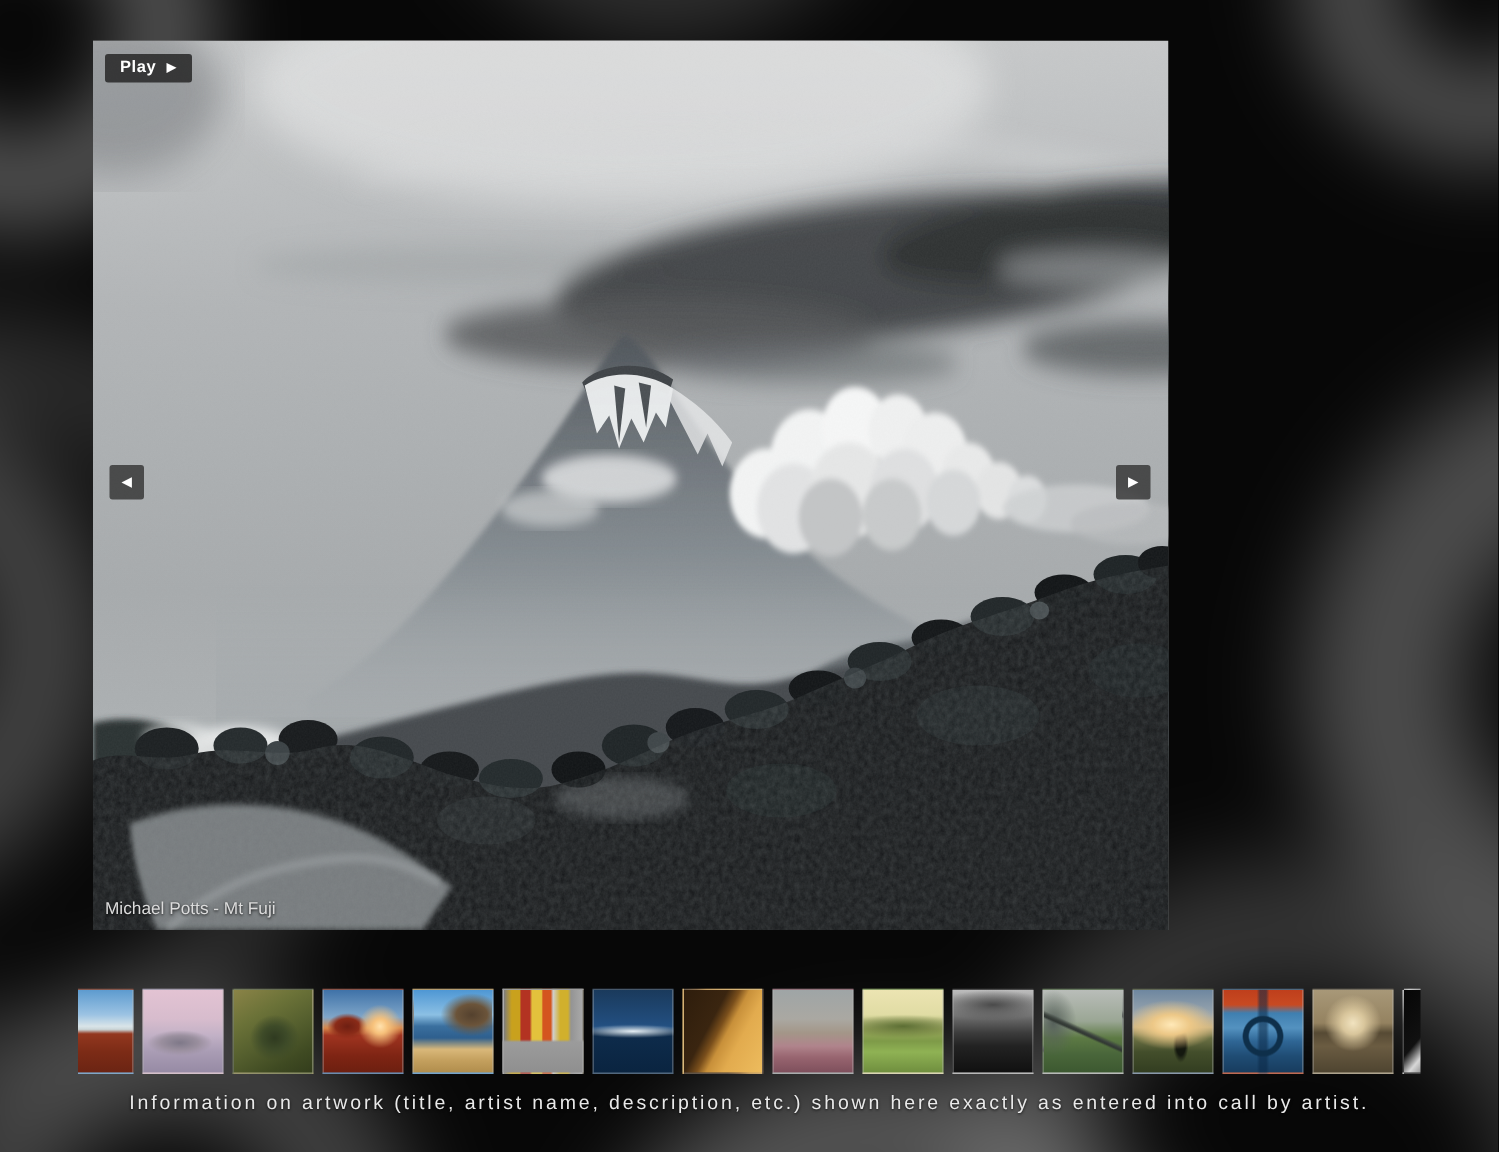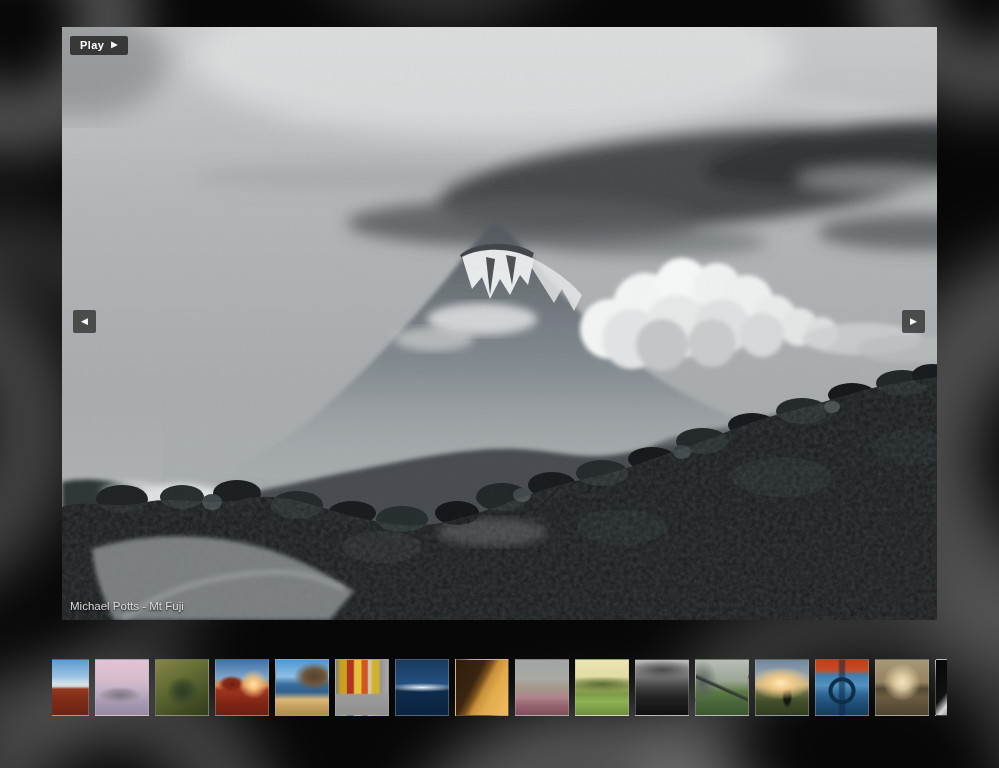--- a/index.html
+++ b/index.html
@@ -10,21 +10,21 @@
     radial-gradient(circle at 7% 10%, rgba(0,0,0,0) 0 55px, rgba(150,150,150,.55) 85px 115px, rgba(0,0,0,0) 150px),
     radial-gradient(circle at -3% 55%, rgba(0,0,0,0) 0 70px, rgba(125,125,125,.50) 110px 150px, rgba(0,0,0,0) 205px),
     radial-gradient(circle at 4% 60%, rgba(0,0,0,0) 0 180px, rgba(110,110,110,.35) 215px 245px, rgba(0,0,0,0) 290px),
     radial-gradient(circle at 16% 99%, rgba(0,0,0,0) 0 60px, rgba(135,135,135,.45) 100px 140px, rgba(0,0,0,0) 190px),
     radial-gradient(circle at 58% 108%, rgba(0,0,0,0) 0 80px, rgba(160,160,160,.5) 125px 175px, rgba(0,0,0,0) 235px),
     radial-gradient(circle at 82% 96%, rgba(0,0,0,0) 0 120px, rgba(120,120,120,.4) 160px 200px, rgba(0,0,0,0) 255px),
     radial-gradient(circle at 102% 58%, rgba(0,0,0,0) 0 90px, rgba(145,145,145,.5) 140px 195px, rgba(0,0,0,0) 250px),
     radial-gradient(circle at 93% 6%, rgba(0,0,0,0) 0 45px, rgba(150,150,150,.5) 75px 105px, rgba(0,0,0,0) 145px),
     radial-gradient(circle at 45% -6%, rgba(0,0,0,0) 0 55px, rgba(115,115,115,.4) 95px 125px, rgba(0,0,0,0) 175px),
     #070707;}
-  .photo-frame{position:absolute;left:62px;top:27px;width:875px;height:593px;}
+  .photo-frame{position:absolute;left:62px;top:27px;width:717px;height:593px;}
   .photo-frame svg{display:block;width:100%;height:100%;}
   .play-btn{position:absolute;left:8px;top:9px;display:flex;align-items:center;gap:7px;
     background:rgba(42,42,42,.88);color:var(--control-fg,#fff);border:0;border-radius:2px;
     padding:3px 10px 4px 10px;font-family:inherit;font-size:11px;font-weight:bold;letter-spacing:.4px;cursor:pointer;}
   .play-btn .tri{font-size:8px;line-height:1;}
   .nav-btn{position:absolute;top:283px;width:23px;height:23px;background:rgba(52,52,52,.82);
     color:var(--control-fg,#fff);border:0;border-radius:2px;font-size:9px;line-height:23px;
     text-align:center;padding:0;cursor:pointer;}
   .nav-prev{left:11px;} .nav-next{right:12px;}
   .caption{position:absolute;left:8px;bottom:8px;color:var(--caption-fg,#dcdcdc);font-size:11.5px;
@@ -215,13 +215,14 @@
       <div class="thumb" style="background: radial-gradient(80% 14% at 50% 44%, rgb(92, 110, 52) 0%, rgba(92, 110, 52, 0) 100%), linear-gradient(rgb(236, 228, 178) 0%, rgb(224, 220, 164) 30%, rgb(154, 166, 92) 48%, rgb(126, 154, 72) 62%, rgb(143, 178, 84) 75%, rgb(111, 142, 62) 100%);"></div>
       <div class="thumb" style="background: radial-gradient(70% 18% at 50% 18%, rgb(74, 74, 74) 0%, rgba(74, 74, 74, 0) 100%), linear-gradient(rgb(189, 189, 189) 0%, rgb(143, 143, 143) 22%, rgb(95, 95, 95) 38%, rgb(60, 60, 60) 52%, rgb(34, 34, 34) 68%, rgb(16, 16, 16) 100%);"></div>
       <div class="thumb" style="background: linear-gradient(24deg, rgba(0, 0, 0, 0) 0px, rgba(0, 0, 0, 0) 46%, rgb(47, 53, 49) 48%, rgb(61, 68, 63) 50%, rgba(0, 0, 0, 0) 53%), radial-gradient(30% 40% at 12% 40%, rgb(86, 96, 90) 0%, rgba(86, 96, 90, 0) 100%), linear-gradient(rgb(185, 189, 185) 0%, rgb(154, 166, 148) 38%, rgb(93, 122, 68) 58%, rgb(73, 102, 58) 78%, rgb(60, 88, 48) 100%);"></div>
       <div class="thumb" style="background: radial-gradient(60% 30% at 48% 42%, rgb(255, 233, 184) 0%, rgb(237, 200, 135) 40%, rgba(237, 200, 135, 0) 100%), radial-gradient(10% 22% at 60% 66%, rgb(20, 24, 15) 0%, rgb(20, 24, 15) 60%, rgba(20, 24, 15, 0) 100%), linear-gradient(rgb(110, 135, 160) 0%, rgb(154, 166, 174) 30%, rgb(199, 178, 132) 45%, rgb(109, 114, 69) 58%, rgb(67, 78, 43) 75%, rgb(50, 61, 32) 100%);"></div>
       <div class="thumb" style="background: radial-gradient(circle at 50% 56%, rgba(10, 30, 50, 0) 0px, rgba(10, 30, 50, 0) 9px, rgb(14, 47, 74) 10px, rgb(14, 47, 74) 13px, rgba(0, 0, 0, 0) 14px), linear-gradient(90deg, rgba(0, 0, 0, 0) 0px, rgba(0, 0, 0, 0) 42%, rgba(10, 40, 70, 0.55) 46%, rgba(10, 40, 70, 0.55) 54%, rgba(0, 0, 0, 0) 58%), linear-gradient(rgb(191, 63, 28) 0%, rgb(200, 74, 34) 18%, rgb(63, 127, 176) 28%, rgb(84, 146, 192) 46%, rgb(47, 102, 149) 62%, rgb(31, 76, 116) 80%, rgb(23, 60, 94) 100%);"></div>
       <div class="thumb" style="background: radial-gradient(circle at 50% 40%, rgb(241, 227, 192) 0%, rgb(217, 198, 156) 18%, rgba(217, 198, 156, 0) 45%), linear-gradient(rgb(168, 152, 120) 0%, rgb(148, 130, 96) 40%, rgb(86, 74, 52) 52%, rgb(107, 92, 66) 68%, rgb(78, 68, 48) 100%);"></div>
       <div class="thumb" style="background: linear-gradient(130deg, rgb(6, 6, 6) 0%, rgb(17, 17, 17) 38%, rgb(216, 216, 216) 50%, rgb(154, 154, 154) 58%, rgb(28, 28, 28) 72%, rgb(0, 0, 0) 100%);"></div>
     </div>
   </div>
 
+  <div class="info-bar">Information on artwork (title, artist name, description, etc.) shown here exactly as entered into call by artist.</div>
 </div>
 
 </body></html>

